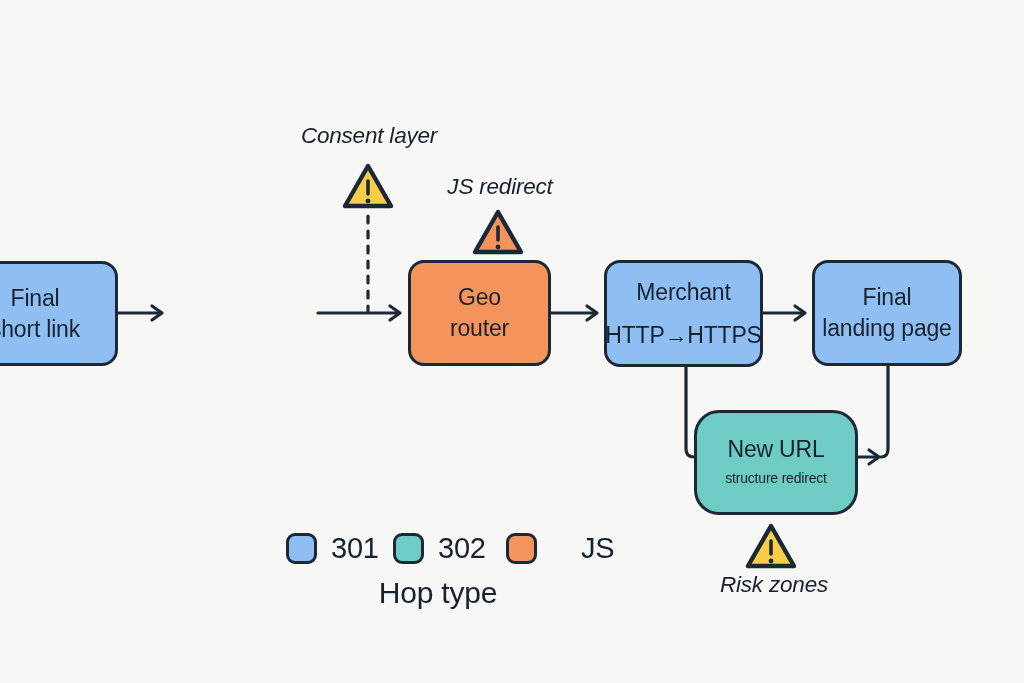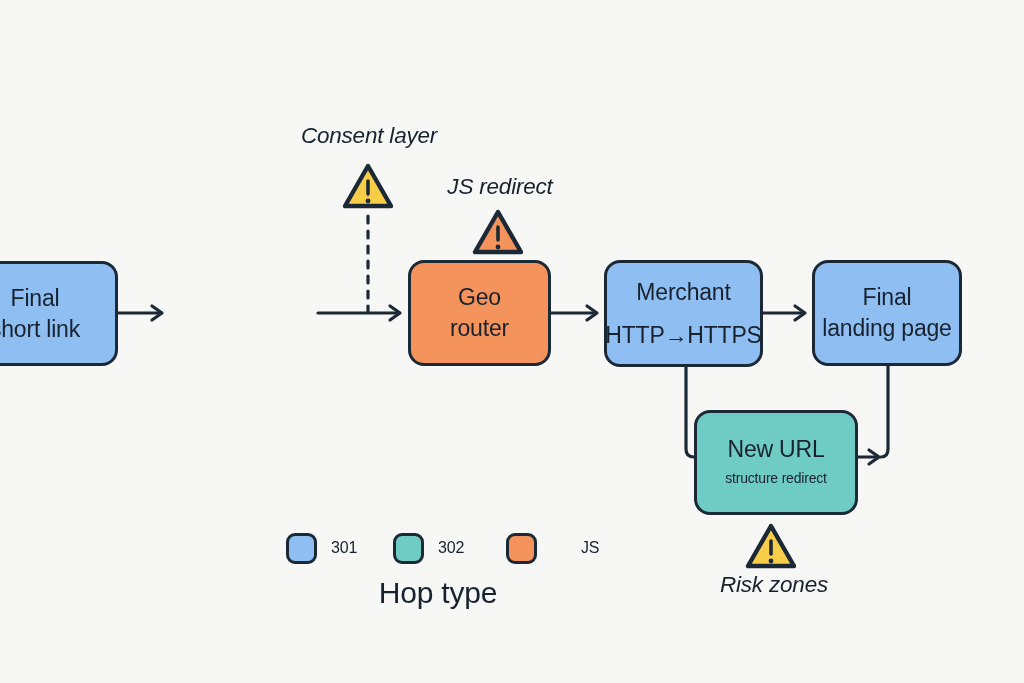--- a/index.html
+++ b/index.html
@@ -49,21 +49,21 @@
     border:3.5px solid var(--c-outline);
     border-radius:16px;
     display:flex;flex-direction:column;
     align-items:center;justify-content:center;
     text-align:center;
     font-size:23px;
     line-height:31px;
     letter-spacing:-0.2px;
   }
   .node[data-type="301"]{background:var(--c-301);}
-  .node[data-type="302"]{background:var(--c-302);}
+  .node[data-type="302"]{background:var(--c-302);border-radius:25px;}
   .node[data-type="js"]{background:var(--c-js);}
   .node .line2-small{font-size:14px;line-height:27px;}
   .ann-label{
     position:absolute;
     transform:translateX(-50%);
     font-size:22.5px;
     white-space:nowrap;
     letter-spacing:-0.2px;
     font-style:italic;
   }
@@ -73,21 +73,21 @@
     height:32px;
   }
   .swatch{
     width:31px;height:31px;
     border:3.2px solid var(--c-outline);
     border-radius:9px;
   }
   .swatch[data-type="301"]{background:var(--c-301);}
   .swatch[data-type="302"]{background:var(--c-302);}
   .swatch[data-type="js"]{background:var(--c-js);}
-  .legend-label{font-size:16px;letter-spacing:-0.2px;}
+  .legend-label{font-size:29px;letter-spacing:-0.2px;}
   .legend-title{
     position:absolute;
     transform:translateX(-50%);
     font-size:30px;
     letter-spacing:-0.2px;
   }
 </style>
 </head>
 <body>
 

